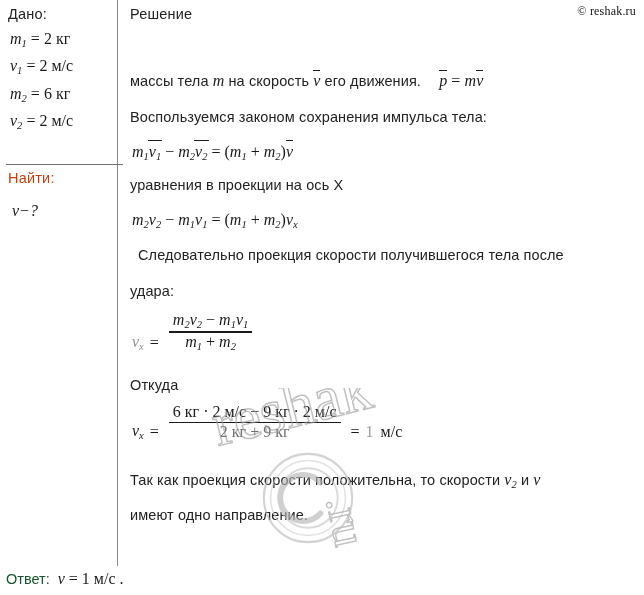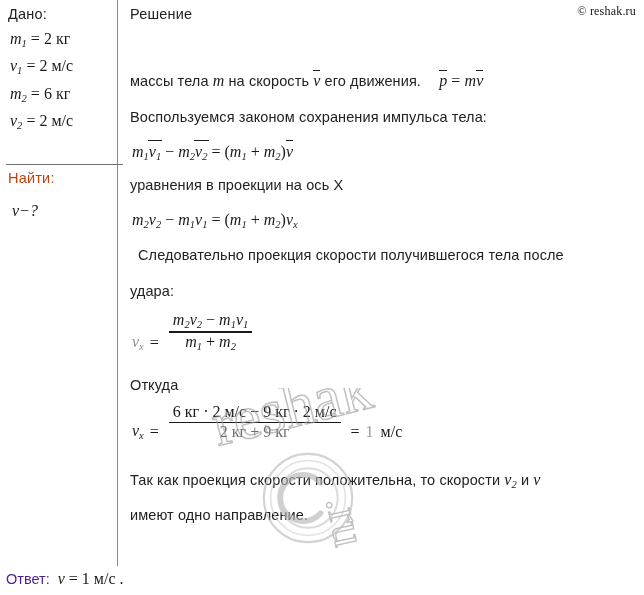--- a/index.html
+++ b/index.html
@@ -194,21 +194,21 @@
   .answer-row {
     position: absolute;
     left: 6px;
     top: 570px;
     display: flex;
     align-items: baseline;
     white-space: nowrap;
   }
   .answer-label {
     font-size: 14.5px;
-    color: #4c1d95;
+    color: #14532d;
     margin-right: 8px;
   }
 
   
   .watermark {
     position: absolute;
     left: 208px;
     top: 388px;
     width: 230px;
     height: 160px;

